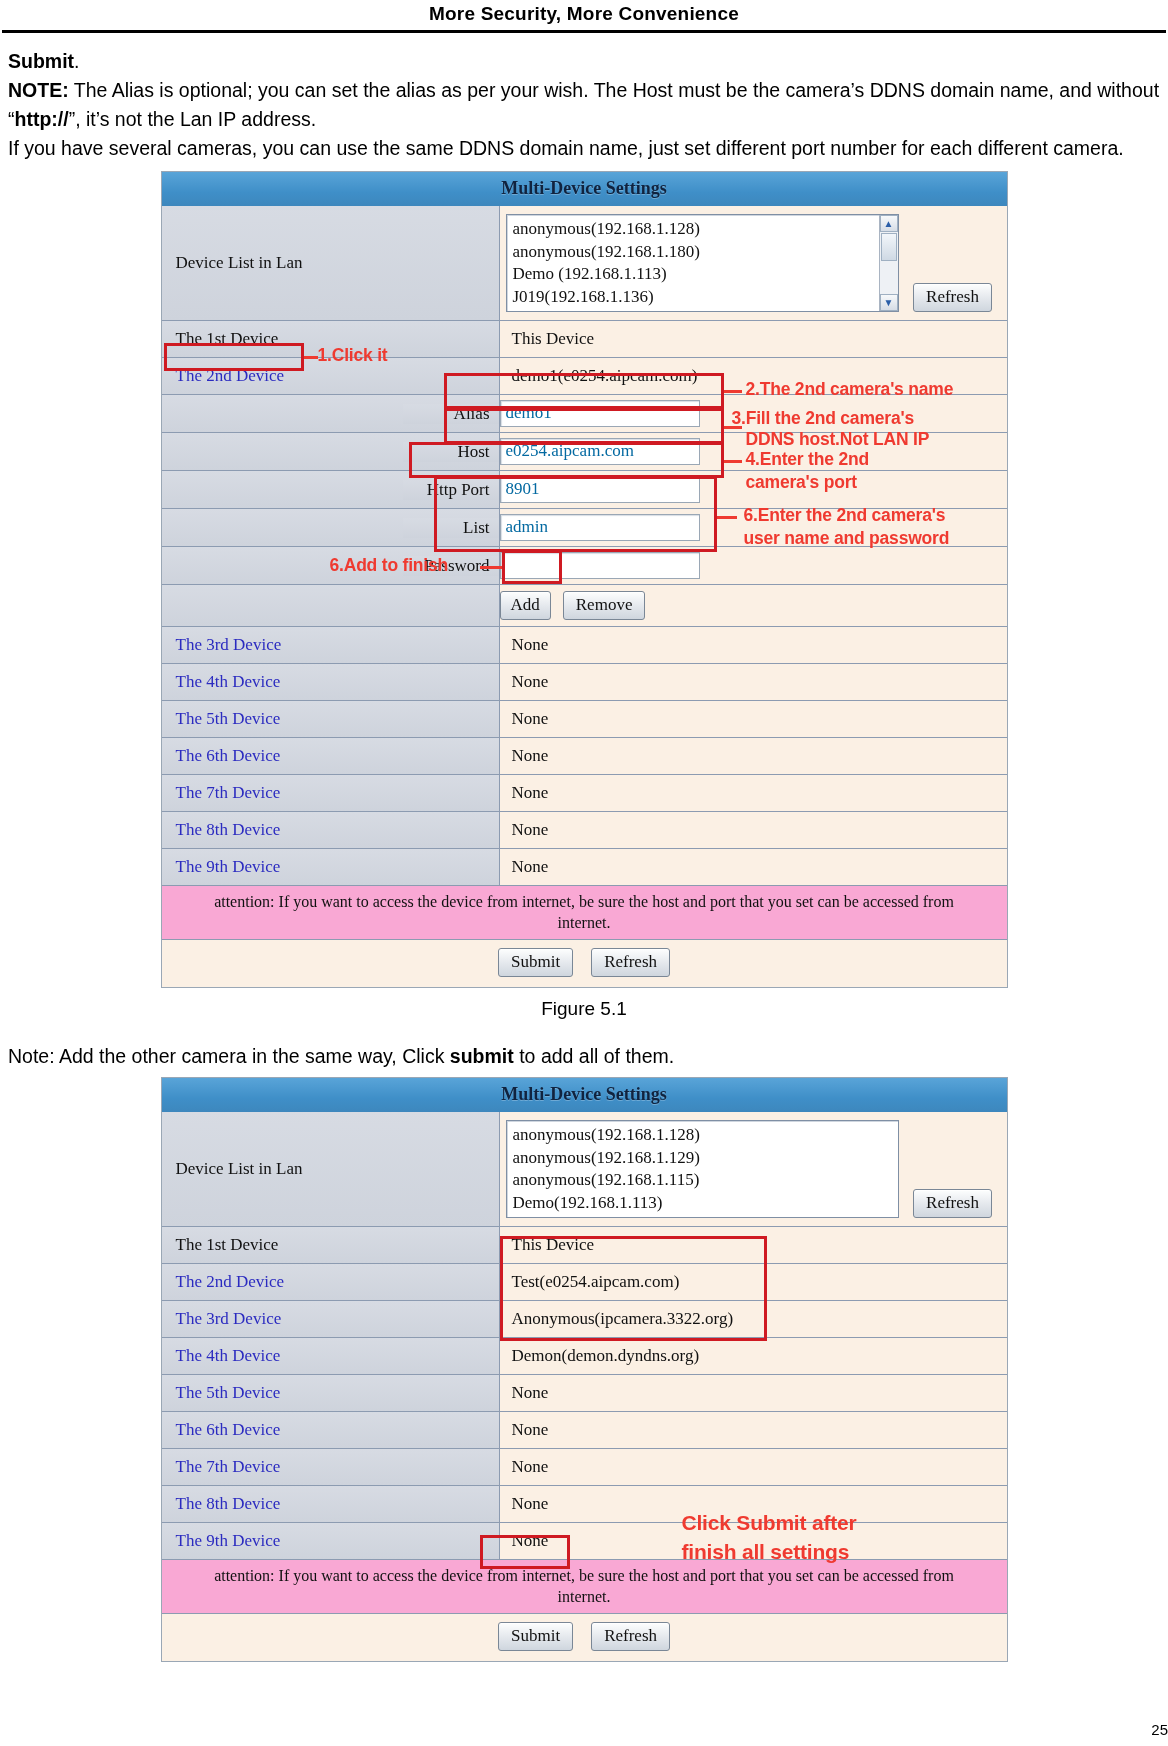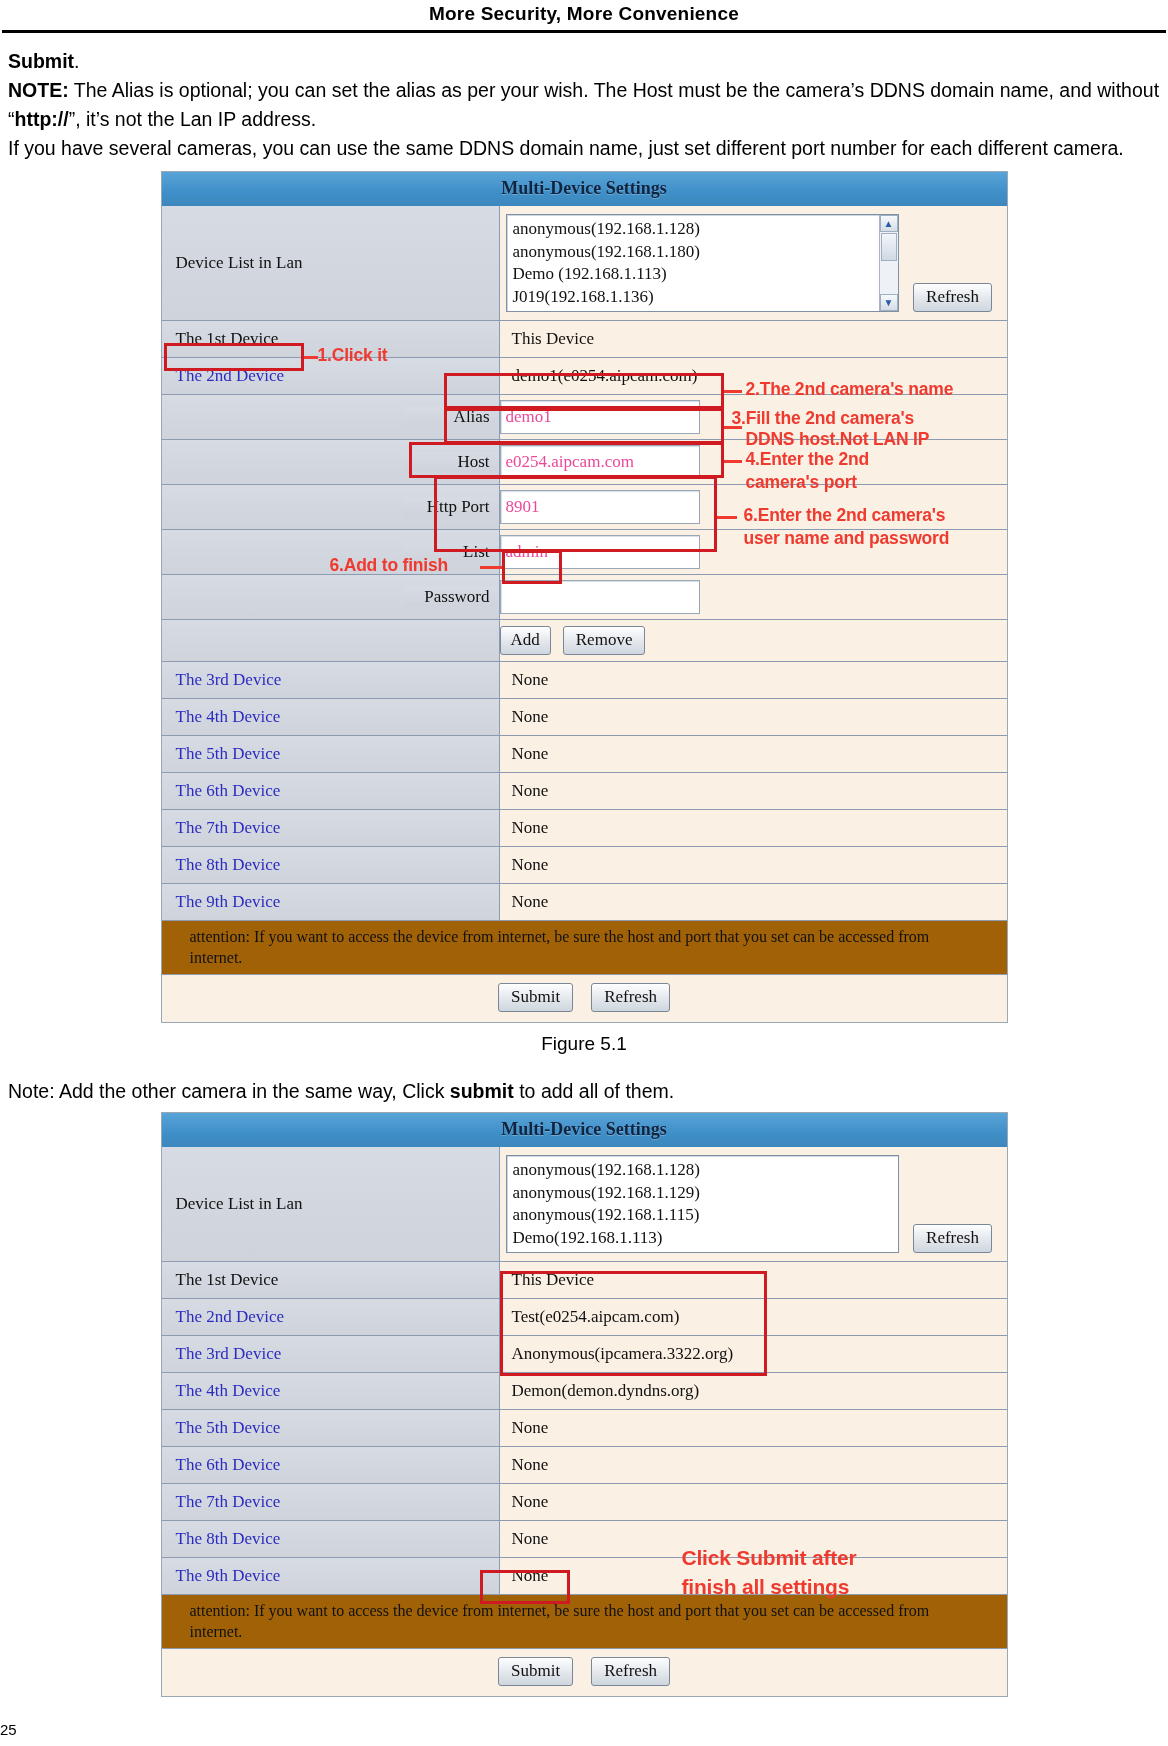--- a/index.html
+++ b/index.html
@@ -150,34 +150,35 @@
   }
   .field{
     width:200px;
     background:#fff;
     border:1px solid #9aa7b5;
     box-shadow:inset 1px 1px 1px #d7dde4;
     font-size:17px;
     padding:3px 5px 4px 5px;
     box-sizing:border-box;
     font-family:"Liberation Serif", serif;
-    height:34px;
+    height:27px;
     display:flex;align-items:center;
-    color:#ec4899;
+    color:#0369a1;
   }
   .row.sub .cell-l{background:linear-gradient(#d7dbe3,#ced3dc);}
   .row.sub .cell-r{padding:5px 0 5px 0;}
 
   
   .lbl-in-left{
     width:100%;display:flex;justify-content:flex-end;align-items:flex-end;
   }
 
   .attention{
-    background:#a16207;
+    background:#f9a8d4;
+    text-align:center;
     font-size:16px;
     line-height:21px;
     padding:5px 28px 6px 28px;
     border-bottom:1px solid #8c9bb1;
     color:#111;
   }
   .footbtns{
     background:#fbf0e4;
     display:flex;justify-content:center;gap:18px;
     padding:8px 0 10px 0;
@@ -195,21 +196,21 @@
   .redbox{position:absolute;border:3px solid #cf1a22;box-sizing:border-box;pointer-events:none;}
   .redtxt{
     position:absolute;color:#ef3a30;font-weight:bold;
     font-family:"Liberation Sans", sans-serif;
     font-size:17.5px;line-height:21px;white-space:pre;
     letter-spacing:-.2px;
   }
   .redline{position:absolute;background:#ef3a30;height:3px;}
 
   .pagenum{
-    position:absolute;bottom:8px;left:0;right:0;text-align:left;
+    position:absolute;bottom:8px;left:0;right:0;text-align:right;
     font-size:15px;font-family:"Liberation Sans", sans-serif;
   }
   .ov{position:absolute;top:0;left:0;right:0;bottom:0;pointer-events:none;}
 </style>
 </head>
 <body>
 
 <div class="page">
 
   <div class="doc-header">More Security, More Convenience</div>

